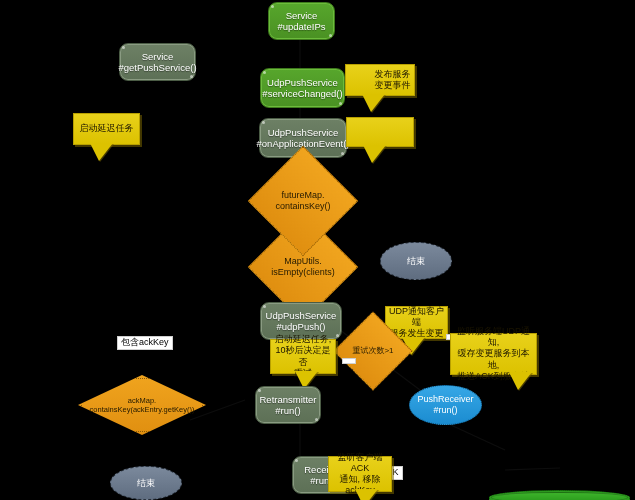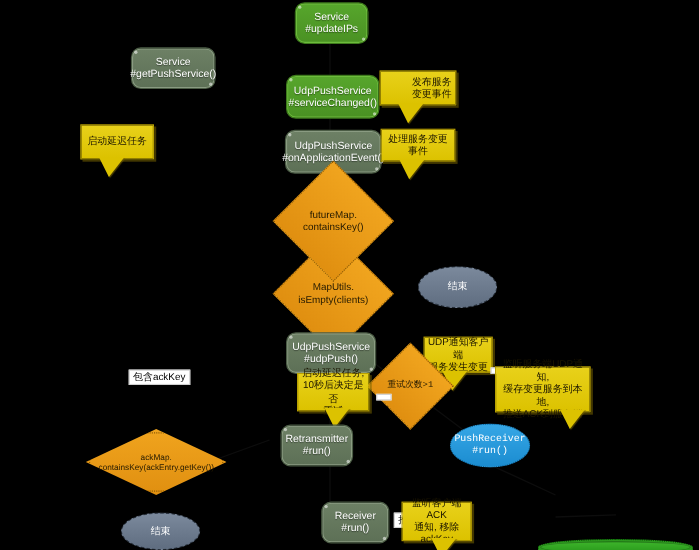--- a/index.html
+++ b/index.html
@@ -132,21 +132,20 @@
     border-radius: 50%;
     display: flex;
     align-items: center;
     justify-content: center;
     color: #fff;
     font-size: 9px;
     box-sizing: border-box;
     text-align: center;
     white-space: pre-line;
     line-height: 1.2;
-    font-family: Liberation Mono, monospace;
   }
   .ellipse.gray {
     background: linear-gradient(#7b899c, #5f6d80);
     border: 1.5px dashed #2d3642;
   }
   .ellipse.blue {
     background: linear-gradient(#36a7e6, #1b8cd0);
     border: 1.5px dotted #0f5f91;
   }
 
@@ -249,21 +248,20 @@
 
   <div class="note" style="left:345px; top:64px; width:70px; height:32px;padding-left:28px;">
     <span>发布服务变更事件</span>
     <span class="tail"></span>
   </div>
 
   <div class="node proc muted corner-dots" style="left:259px; top:118px; width:88px; height:40px;">UdpPushService
 #onApplicationEvent()</div>
 
   <div class="note" style="left:346px; top:117px; width:68px; height:30px;">
-    <span>处理服务变更事件</span>
     <span class="tail"></span>
   </div>
 
   <div class="note" style="left:73px; top:113px; width:67px; height:32px;">
     <span>启动延迟任务</span>
     <span class="tail"></span>
   </div>
 
 
   <div class="diamond" style="left:264px; top:228px; width:78px; height:78px;">
@@ -282,21 +280,21 @@
 
   <div class="node proc muted corner-dots" style="left:260px; top:302px; width:82px; height:38px;">UdpPushService
 #udpPush()</div>
 
   <div class="note" style="left:385px; top:306px; width:63px; height:33px;">
     <span>UDP通知客户端
 服务发生变更</span>
     <span class="tail"></span>
   </div>
 
-  <div class="diamond" style="left:345px; top:323px; width:56px; height:56px;font-family:Liberation Mono, monospace;">
+  <div class="diamond" style="left:345px; top:323px; width:56px; height:56px;">
     <div class="shape"></div>
     <div class="dlabel" style="font-size:8px;">重试次数&gt;1</div>
   </div>
 
   <div class="edgelabel vert" style="left:342px; top:358px;">是</div>
 
   <div class="edgelabel vert" style="left:446px; top:334px;">否</div>
 
   <div class="note" style="left:450px; top:333px; width:87px; height:42px;">
     <span>监听服务端UDP通知,
@@ -307,41 +305,41 @@
 
   <div class="note" style="left:250px; top:339px; width:66px; height:35px;margin-left:20px;">
     <span>启动延迟任务,
 10秒后决定是否
 重试</span>
     <span class="tail" style="left:24px; bottom:-16px;"></span>
   </div>
 
   <div class="edgelabel" style="left:117px; top:336px;">包含ackKey</div>
 
-  <div class="diamond wide" style="left:78px; top:390px; width:128px; height:60px;">
+  <div class="diamond wide" style="left:78px; top:375px; width:128px; height:60px;">
     <div class="shape"></div>
     <div class="dlabel" style="font-size:7.5px; padding:0 8px;">ackMap.
 containsKey(ackEntry.getKey())</div>
   </div>
 
   <div class="node proc muted corner-dots" style="left:255px; top:386px; width:66px; height:38px;">Retransmitter
 #run()</div>
 
   <div class="ellipse blue" style="left:409px; top:385px; width:73px; height:40px;">PushReceiver
 #run()</div>
 
 
   <div class="edgelabel" style="left:358px; top:466px;">推送ACK</div>
 
   <div class="ellipse gray" style="left:110px; top:466px; width:72px; height:34px;">结束</div>
 
   <div class="node proc muted corner-dots" style="left:292px; top:456px; width:62px; height:38px;">Receiver
 #run()</div>
 
-  <div class="note" style="left:365px; top:456px; width:64px; height:36px;">
+  <div class="note" style="left:328px; top:456px; width:64px; height:36px;">
     <span>监听客户端ACK
 通知, 移除
 ackKey</span>
     <span class="tail" style="left:26px; bottom:-16px;"></span>
   </div>
 
   <div class="cyl" style="left:489px; top:488px; width:141px; height:46px; top:490px;">
     <div class="cap"></div>
     <div class="ctext" style="font-size:8px;">ConcurrentMap&lt;String, ServiceInfo&gt;
 serviceInfoMap</div>

